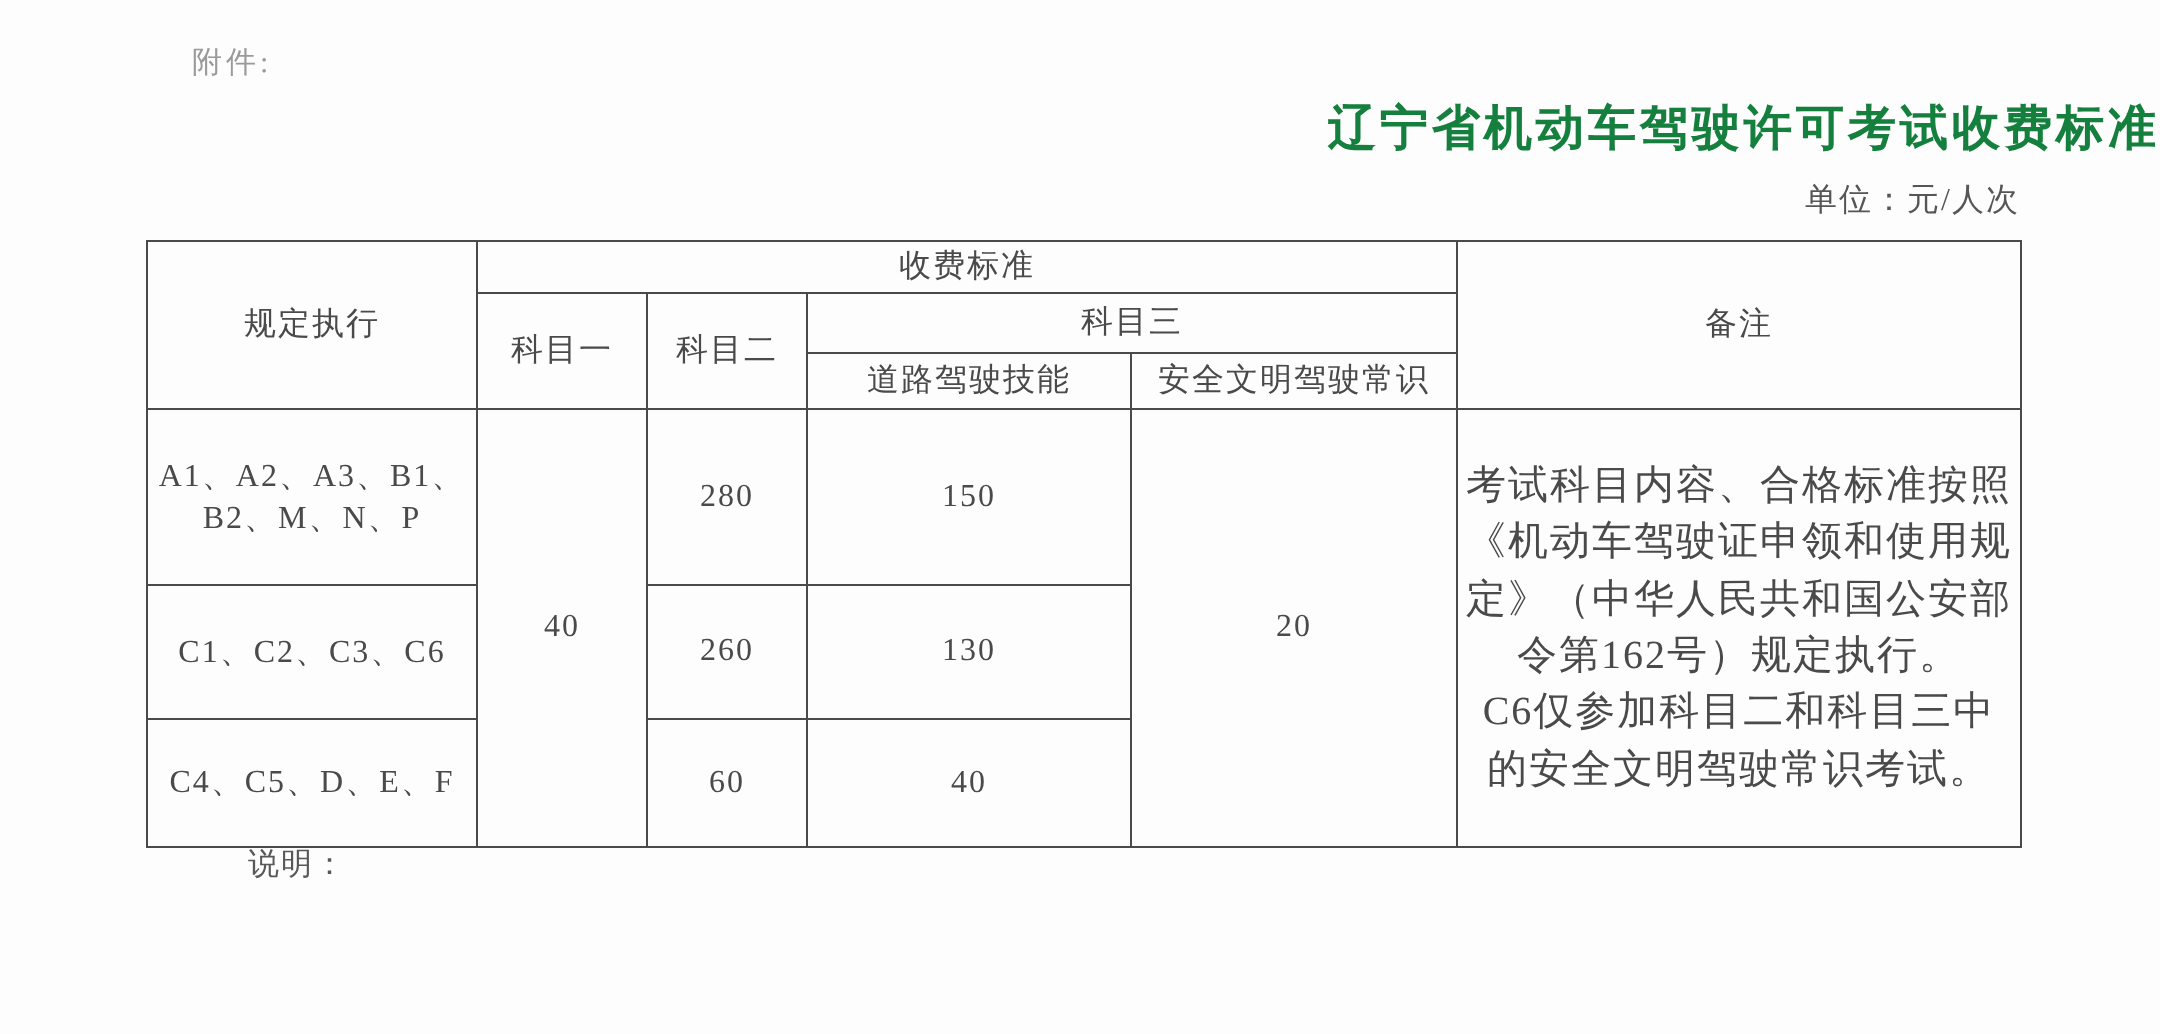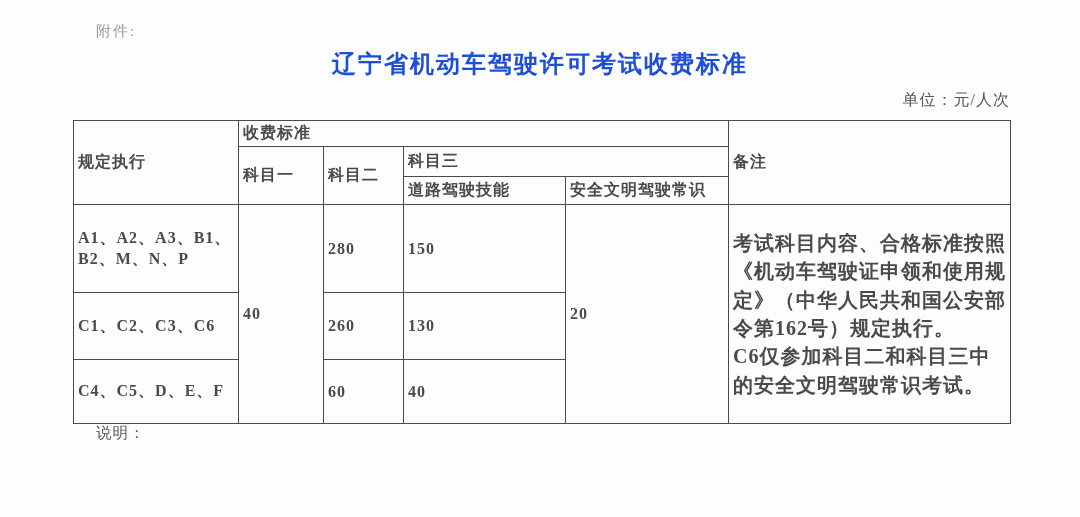--- a/index.html
+++ b/index.html
@@ -22,24 +22,24 @@
     top: 22px;
     font-size: 15px;
     color: #9a9a9a;
     letter-spacing: 2px;
   }
   .doc-title {
     position: absolute;
     left: 0;
     top: 48px;
     width: 100%;
-    text-align: center;
+    text-align: right;
     font-size: 24px;
     font-weight: bold;
-    color: #1d4ed8;
+    color: #15803d;
     letter-spacing: 2px;
   }
   .unit-note {
     position: absolute;
     right: 70px;
     top: 90px;
     font-size: 16px;
     color: #565656;
     letter-spacing: 1px;
     text-align: right;
@@ -49,22 +49,23 @@
     left: 73px;
     top: 120px;
     width: 937px;
     border-collapse: collapse;
     table-layout: fixed;
     font-size: 16px;
     color: #4a4a4a;
   }
   table.fee-table td, table.fee-table th {
     border: 1.5px solid #4a4a4a;
+    text-align: center;
     vertical-align: middle;
-    font-weight: bold;
+    font-weight: normal;
     letter-spacing: 1px;
     padding: 2px 4px;
   }
   col.c-vehicle { width: 165px; }
   col.c-s1 { width: 85px; }
   col.c-s2 { width: 80px; }
   col.c-road { width: 162px; }
   col.c-safe { width: 163px; }
   col.c-remarks { width: 282px; }
   tr.h1 { height: 23px; }
@@ -90,21 +91,21 @@
   .remarks-cell p { margin: 0; }
   .notes {
     position: absolute;
     left: 96px;
     top: 422px;
     font-size: 15.5px;
     color: #585858;
     line-height: 22px;
     letter-spacing: 1px;
   }
-  .notes-row { display: flex; }
+  .notes-row { display: flex; margin-left: 28px; }
   .notes-prefix { flex: 0 0 auto; }
   .notes-lines { flex: 0 0 auto; }
 </style>
 </head>
 <body>
 
 <div class="page">
 
   <div class="attachment">附件:</div>
 

